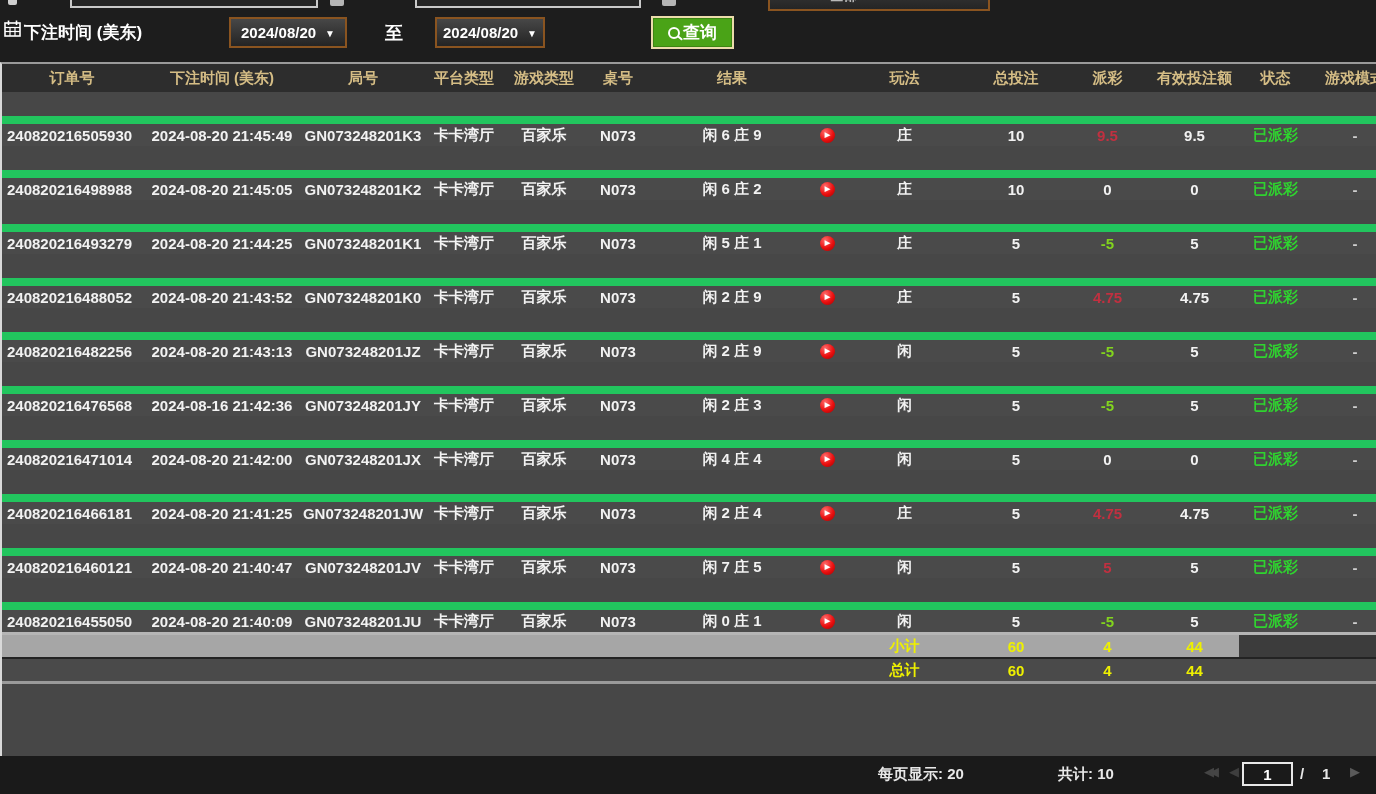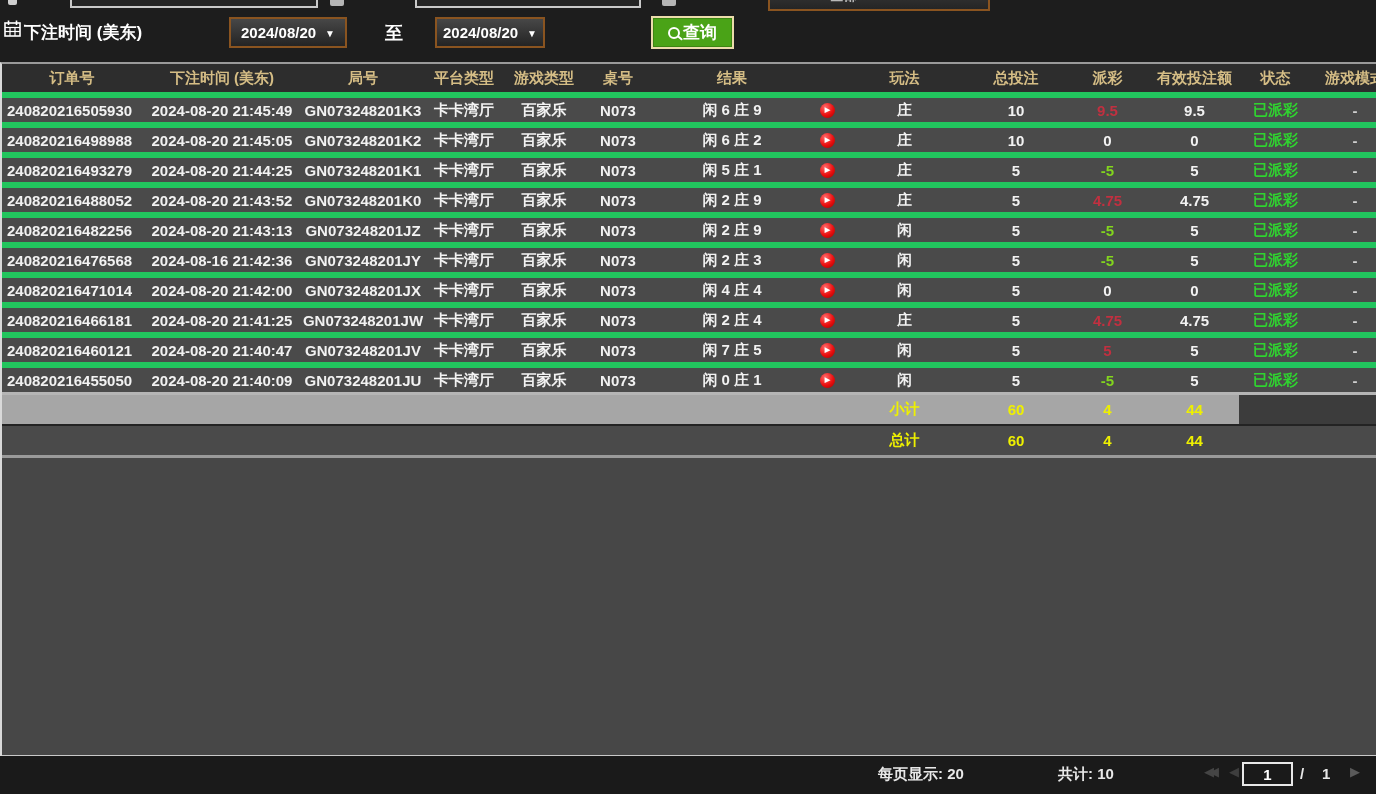--- a/index.html
+++ b/index.html
@@ -37,35 +37,35 @@
   .mag { position:relative; width:12px; height:12px; border:2px solid #fff; border-radius:50%; display:inline-block; }
   .mag::after { content:''; position:absolute; width:6px; height:2px; background:#fff;
       right:-5px; bottom:-2px; transform:rotate(40deg); border-radius:1px; }
 
   
   .tablewrap { position:absolute; left:0; top:62px; width:1376px; height:694px;
       border-left:2px solid #d9d9d9; border-top:2px solid #9a9a9a; background:#474747; overflow:hidden; }
   .grid { display:grid; grid-template-columns:140px 160px 122px 80px 80px 68px 160px 30px 125px 98px 85px 89px 73px 86px; }
   .thead { height:28px; background:#2d2d2d; color:var(--header-gold); font-size:15px; font-weight:700; }
   .thead .th { display:flex; align-items:center; justify-content:center; white-space:nowrap; }
-  .trow { height:30px; background:#4a4a4a; border-top:6px solid #22c55e; color:#f2f2f2;
-      font-size:15px; font-weight:600; }
+  .trow { height:30px; background:#4a4a4a; border-top:8px solid #22c55e; color:#f2f2f2;
+      font-size:15px; font-weight:600;margin-top:24px; }
   .td { display:flex; align-items:center; justify-content:center; white-space:nowrap; }
   .td.left { justify-content:flex-start; padding-left:5px; }
   .payout-pos { color:var(--payout-pos); }
   .payout-neg { color:var(--payout-neg); }
   .payout-zero { color:#f2f2f2; }
   .td.status { color:var(--status-paid); }
   .td.mode { color:#cfcfcf; }
   .play { width:15px; height:15px; border-radius:50%;
       background:radial-gradient(circle at 35% 28%, #ff6a6a, #ea0f0f 55%, #9f0000 100%);
       color:#fff; font-size:7px; display:flex; align-items:center; justify-content:center;
       cursor:pointer; padding-left:1px; }
   .hr1 { height:3px; background:#b5b5b5; }
-  .sumrow { height:29px; position:relative; color:var(--totals-yellow); font-size:15px; font-weight:700; }
+  .sumrow { height:22px; position:relative; color:var(--totals-yellow); font-size:15px; font-weight:700; }
   .subrow { background:#a6a6a6; }
   .subrow::after { content:''; position:absolute; left:1237px; right:0; top:0; bottom:0; background:#3c3c3c; }
   .gap2 { height:2px; background:#232323; }
   .totrow { background:#4a4a4a; }
   .sumrow .slbl { grid-column:9; } .sumrow .sv1 { grid-column:10; }
   .sumrow .sv2 { grid-column:11; } .sumrow .sv3 { grid-column:12; }
   .hr2 { height:3px; background:#9a9a9a; }
   .emptyarea { height:297px; background:#474747; }
   .hr3 { height:3px; background:#c9c9c9; }
 

